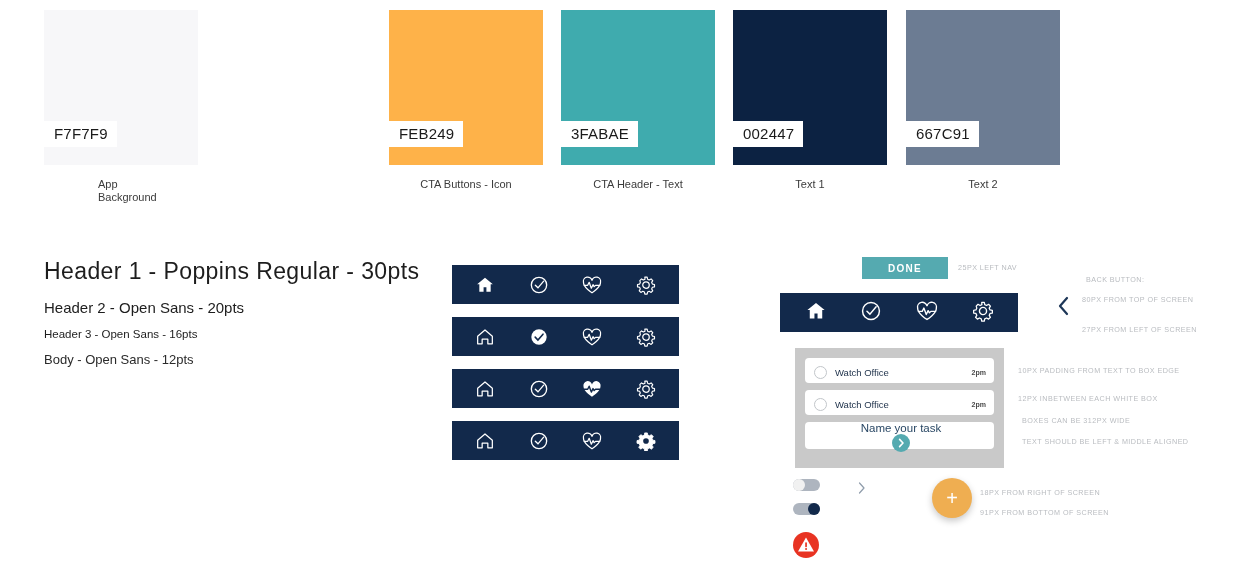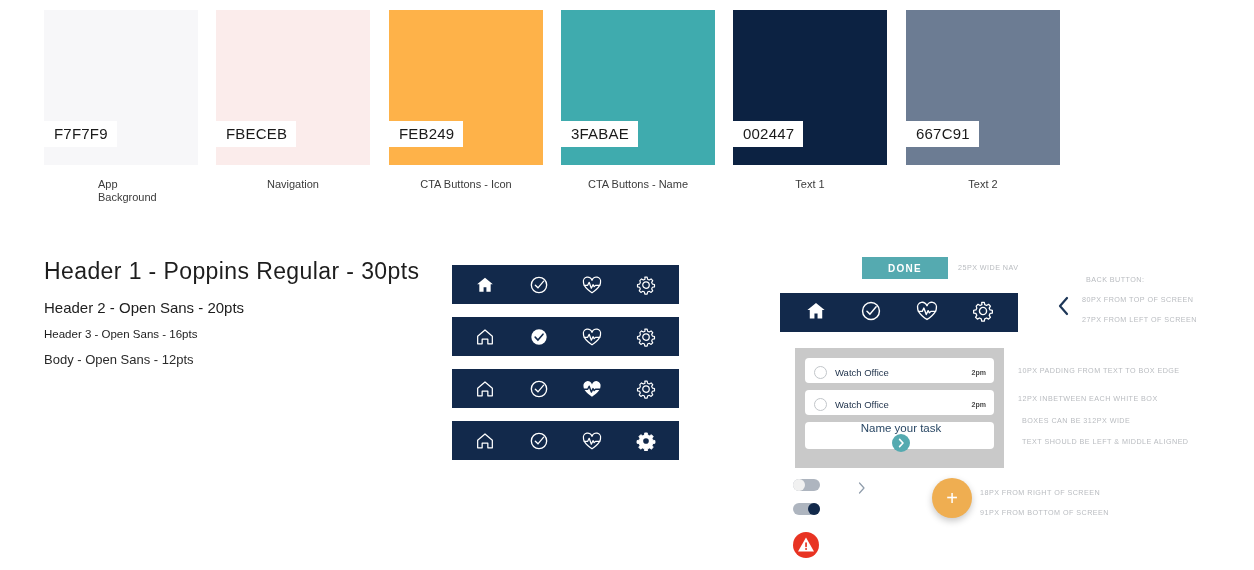--- a/index.html
+++ b/index.html
@@ -291,39 +291,33 @@
 
   <div class="palette">
 
     <div class="swatch" style="left:44px;">
       <div class="swatch-chip" style="background:#F7F7F9;">
         <div class="swatch-code">F7F7F9</div>
       </div>
       <div class="swatch-label narrow">App Background</div>
     </div>
 
-    <div class="swatch" style="left:216px;">
-      <div class="swatch-chip" style="background:#FBECEB;">
-        <div class="swatch-code">FBECEB</div>
-      </div>
-      <div class="swatch-label">Navigation</div>
-    </div>
 
     <div class="swatch" style="left:389px;">
       <div class="swatch-chip" style="background:#FEB249;">
         <div class="swatch-code">FEB249</div>
       </div>
       <div class="swatch-label">CTA Buttons - Icon</div>
     </div>
 
     <div class="swatch" style="left:561px;">
       <div class="swatch-chip" style="background:#3FABAE;">
         <div class="swatch-code">3FABAE</div>
       </div>
-      <div class="swatch-label">CTA Buttons - Name</div>
+      <div class="swatch-label">CTA Header - Text</div>
     </div>
 
     <div class="swatch" style="left:733px;">
       <div class="swatch-chip" style="background:#0C2242;">
         <div class="swatch-code">002447</div>
       </div>
       <div class="swatch-label">Text 1</div>
     </div>
 
     <div class="swatch" style="left:906px;">
@@ -442,21 +436,21 @@
       <span class="nav-icon">
         <svg width="20" height="20" viewBox="0 0 24 24">
             <path d="M10.4 2.3h3.2l.5 2.6 2.1.9 2.3-1.4 2.2 2.2-1.4 2.3.9 2.1 2.6.5v3.2l-2.6.5-.9 2.1 1.4 2.3-2.2 2.2-2.3-1.4-2.1.9-.5 2.6h-3.2l-.5-2.6-2.1-.9-2.3 1.4-2.2-2.2 1.4-2.3-.9-2.1-2.6-.5v-3.2l2.6-.5.9-2.1L3.5 6.6l2.2-2.2 2.3 1.4 2.1-.9Z" fill="#fff" stroke="#fff" stroke-width="1" stroke-linejoin="round"></path>
             <circle cx="12" cy="12" r="3.4" fill="#12294b"></circle>
           </svg>
       </span>
     </div>
   </div>
 
   <div class="done-btn">DONE</div>
-  <div class="note" style="left:958px; top:263px;">25PX WIDE NAV</div>
+  <div class="note" style="left:958px; top:263px;">25PX LEFT NAV</div>
 
   <div class="phone-nav">
     <span class="nav-icon">
       <svg width="22" height="22" viewBox="0 0 24 24">
           <path d="M12 3.2 2.6 11h2.6v9.2h5.1v-5.6h3.4v5.6h5.1V11h2.6Z" fill="#fff"></path>
         </svg>
     </span>
     <span class="nav-icon">
       <svg width="22" height="22" viewBox="0 0 24 24">
           <circle cx="12" cy="12" r="9.2" fill="none" stroke="#fff" stroke-width="1.6"></circle>
@@ -477,21 +471,21 @@
     </span>
   </div>
 
   <div class="back-chevron">
     <svg width="20" height="22" viewBox="0 0 20 22">
         <path d="M13 3 6 11l7 8" fill="none" stroke="#1d3657" stroke-width="2.2" stroke-linecap="round" stroke-linejoin="round"></path>
       </svg>
   </div>
   <div class="note" style="left:1086px; top:275px;">BACK BUTTON:</div>
   <div class="note" style="left:1082px; top:295px;">80PX FROM TOP OF SCREEN</div>
-  <div class="note" style="left:1082px; top:315px;">27PX FROM LEFT OF SCREEN</div>
+  <div class="note" style="left:1082px; top:325px;">27PX FROM LEFT OF SCREEN</div>
 
   <div class="task-card">
     <div class="task-row">
       <span class="task-radio"></span>
       <span class="task-title">Watch Office</span>
       <span class="task-time">2pm</span>
     </div>
     <div class="task-row">
       <span class="task-radio"></span>
       <span class="task-title">Watch Office</span>

